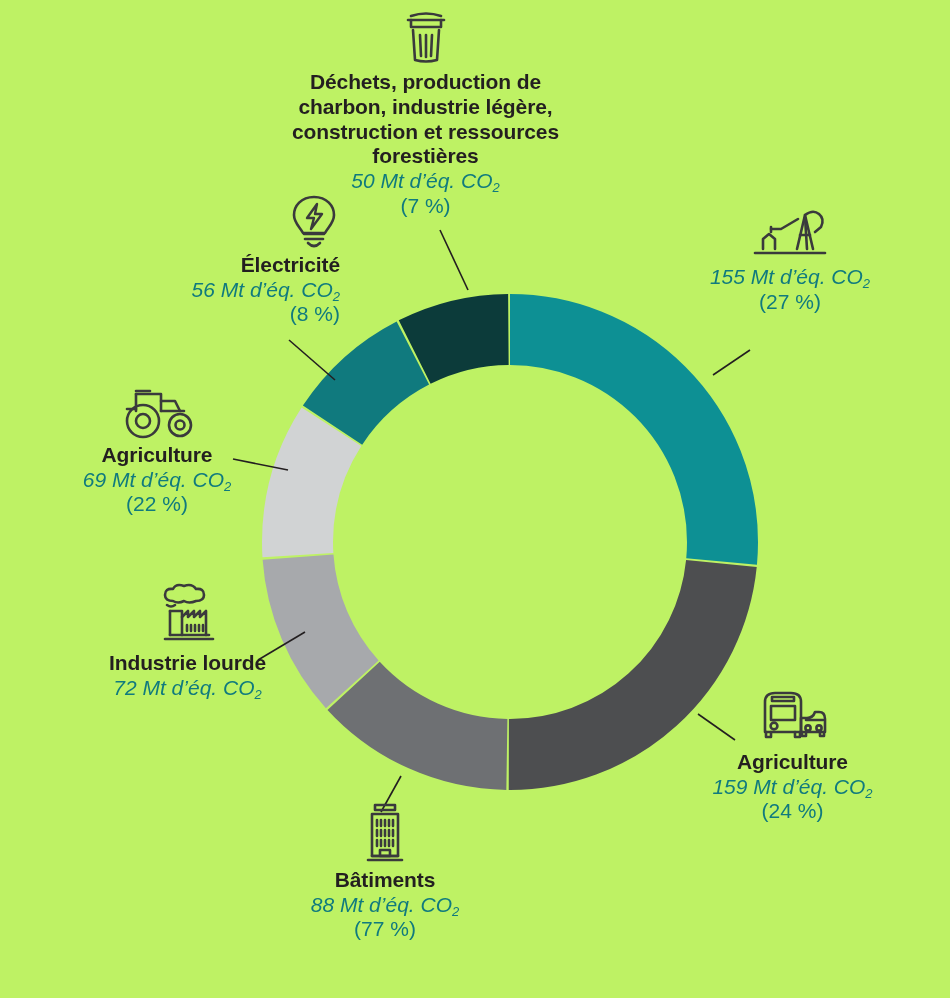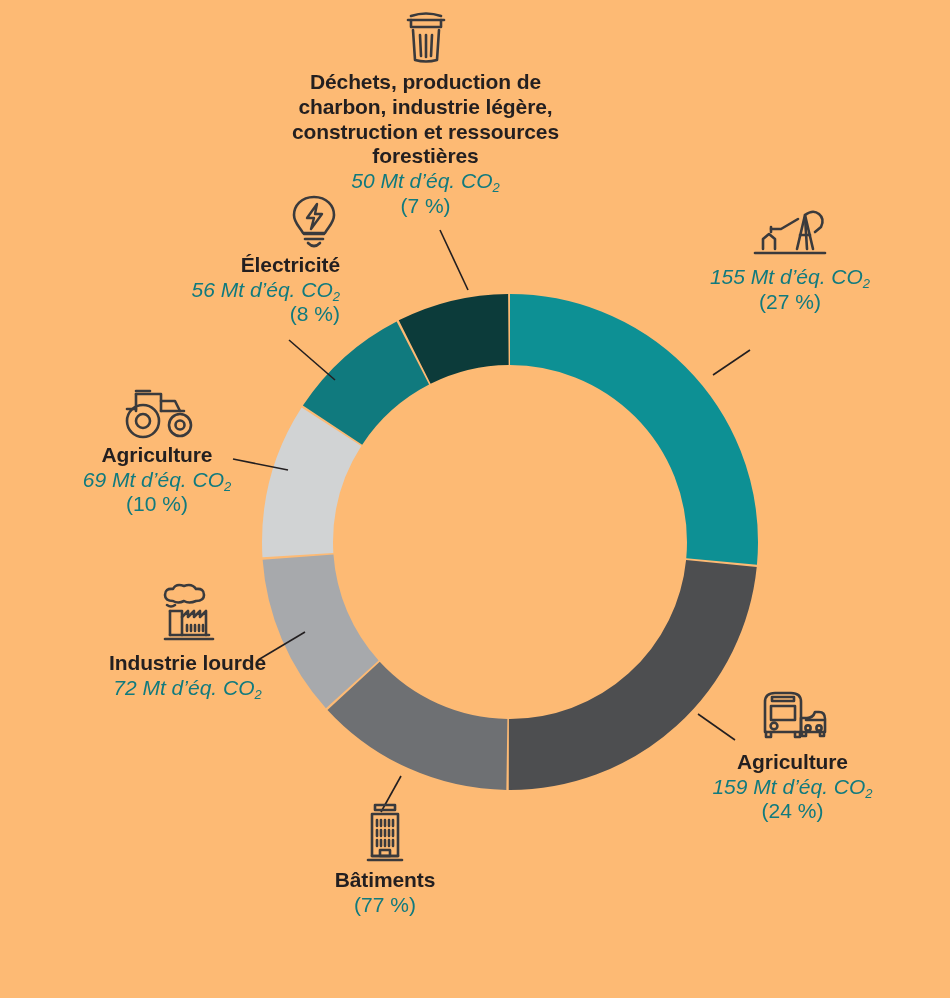--- a/index.html
+++ b/index.html
@@ -8,21 +8,21 @@
     padding: 0;
     background: #ffffff;
   }
   body {
     font-family: "Liberation Sans", sans-serif;
   }
   #stage {
     position: relative;
     width: 950px;
     height: 998px;
-    background: #fdba74;
+    background: #bef264;
     overflow: hidden;
   }
   .donut-svg {
     position: absolute;
     left: 0;
     top: 0;
     width: 950px;
     height: 998px;
   }
   .label {
@@ -154,21 +154,21 @@
         <path d="M47 26 L66 26"></path>
         <circle cx="29" cy="36" r="16"></circle>
         <circle cx="29" cy="36" r="7"></circle>
         <circle cx="66" cy="40" r="11"></circle>
         <circle cx="66" cy="40" r="4.5"></circle>
         <path d="M13 24 L22 24"></path>
       </svg>
     </span>
     <span class="name">Agriculture</span>
     <span class="value"><span>69 Mt d’éq. CO</span><sub>2</sub></span>
-    <span class="pct">(10 %)</span>
+    <span class="pct">(22 %)</span>
   </div>
 
   <div class="label" id="label-industry">
     <span class="icon">
       <svg width="74" height="66" viewBox="0 0 74 66" fill="none" stroke="#3a3a3c" stroke-width="2.6" stroke-linecap="round" stroke-linejoin="round">
         <path d="M22 18 Q14 18 14 12 Q14 5 22 6 Q25 0 33 3 Q41 0 45 6 Q53 5 53 12 Q53 18 45 18 Q38 21 33 18 Q27 21 22 18 Z"></path>
         <path d="M16 22 Q20 25 24 22"></path>
         <path d="M19 28 L19 52"></path>
         <path d="M19 28 L31 28 L31 52"></path>
         <path d="M31 34 L37 28 L37 34 L43 28 L43 34 L49 28 L49 34 L55 28 L55 52"></path>
@@ -188,20 +188,21 @@
         <path d="M14 14 L40 14 L40 56 L14 56 Z"></path>
         <path d="M10 60 L44 60"></path>
         <path d="M14 56 L40 56"></path>
         <path d="M19 20 L19 26 M23 20 L23 26 M27 20 L27 26 M31 20 L31 26 M35 20 L35 26"></path>
         <path d="M19 30 L19 36 M23 30 L23 36 M27 30 L27 36 M31 30 L31 36 M35 30 L35 36"></path>
         <path d="M19 40 L19 46 M23 40 L23 46 M27 40 L27 46 M31 40 L31 46 M35 40 L35 46"></path>
         <path d="M22 50 L32 50 L32 56 L22 56 Z"></path>
       </svg>
     </span>
     <span class="name">Bâtiments</span>
+    <span class="value"><span>88 Mt d’éq. CO</span><sub>2</sub></span>
     <span class="pct">(77 %)</span>
   </div>
 
   <div class="label" id="label-transport">
     <span class="icon">
       <svg width="72" height="60" viewBox="0 0 72 60" fill="none" stroke="#3a3a3c" stroke-width="2.6" stroke-linecap="round" stroke-linejoin="round">
         <path d="M8 14 Q8 5 18 5 L34 5 Q44 5 44 14 L44 44 L8 44 Z"></path>
         <path d="M15 9 L37 9 L37 13 L15 13 Z"></path>
         <path d="M14 18 L38 18 L38 32 L14 32 Z"></path>
         <circle cx="17" cy="38" r="3.4"></circle>

